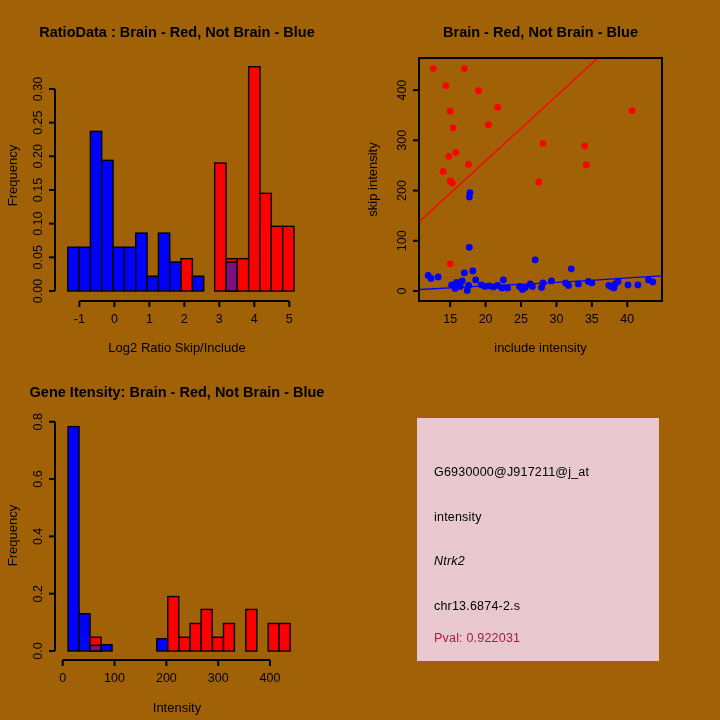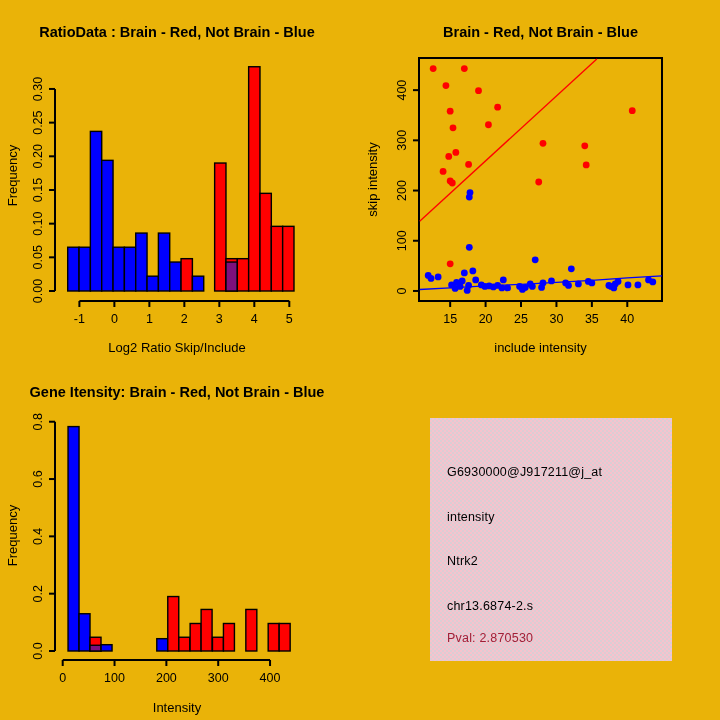--- a/index.html
+++ b/index.html
@@ -1,27 +1,27 @@
 <!DOCTYPE html>
 <html><head>
 <meta charset="utf-8">
 <style>
   html,body{margin:0;padding:0;background:#ffffff;}
-  #canvas{position:relative;width:720px;height:720px;background:#eab308;overflow:hidden;
+  #canvas{position:relative;width:720px;height:720px;background:#a16207;overflow:hidden;
           font-family:"Liberation Sans",sans-serif;}
   svg.panel{position:absolute;width:360px;height:360px;display:block;}
   #panel-tl{left:0;top:0;}
   #panel-tr{left:360px;top:0;}
   #panel-bl{left:0;top:360px;}
-  #infobox{position:absolute;left:430px;top:418px;width:242px;height:243px;
+  #infobox{position:absolute;left:417px;top:418px;width:242px;height:243px;
            background:repeating-conic-gradient(#f6c3cd 0% 25%, #dbcdd4 0% 50%) 0 0 / 4px 4px;}
   .iline{position:absolute;left:17px;font-size:12.5px;letter-spacing:0.2px;color:#000000;white-space:nowrap;}
   #iline-1{top:47px;}
   #iline-2{top:92px;}
-  #iline-3{top:136px;}
+  #iline-3{top:136px;font-style:italic;}
   #iline-4{top:181px;}
   #iline-5{top:213px;}
 </style>
 </head>
 <body>
 
 <div id="canvas">
   <svg id="panel-tl" class="panel" viewBox="0 0 360 360">
       <text x="177" y="37" text-anchor="middle" font-size="14.5" fill="#000" font-family="&quot;Liberation Sans&quot;, sans-serif" font-weight="bold">RatioData : Brain - Red, Not Brain - Blue</text>
       <line x1="79.39067055393586" y1="301" x2="289.30320699708454" y2="301" stroke="#000" stroke-width="2"></line>
@@ -217,15 +217,15 @@
       <rect x="245.83801295896328" y="249.44292803970222" width="10.989200863930847" height="41.557071960297776" fill="#ff0000" stroke="#000" stroke-width="1.4"></rect>
       <rect x="268.1792656587473" y="263.48635235732013" width="10.989200863930876" height="27.51364764267987" fill="#ff0000" stroke="#000" stroke-width="1.4"></rect>
       <rect x="279.16846652267816" y="263.48635235732013" width="10.989200863930932" height="27.51364764267987" fill="#ff0000" stroke="#000" stroke-width="1.4"></rect>
     </svg>
 
   <div id="infobox">
     <div class="iline" id="iline-1">G6930000@J917211@j_at</div>
     <div class="iline" id="iline-2">intensity</div>
     <div class="iline" id="iline-3">Ntrk2</div>
     <div class="iline" id="iline-4">chr13.6874-2.s</div>
-    <div class="iline" id="iline-5" style="color: rgb(160, 32, 56);">Pval: 2.870530</div>
+    <div class="iline" id="iline-5" style="color: rgb(160, 32, 56);">Pval: 0.922031</div>
   </div>
 </div>
 
 </body></html>

